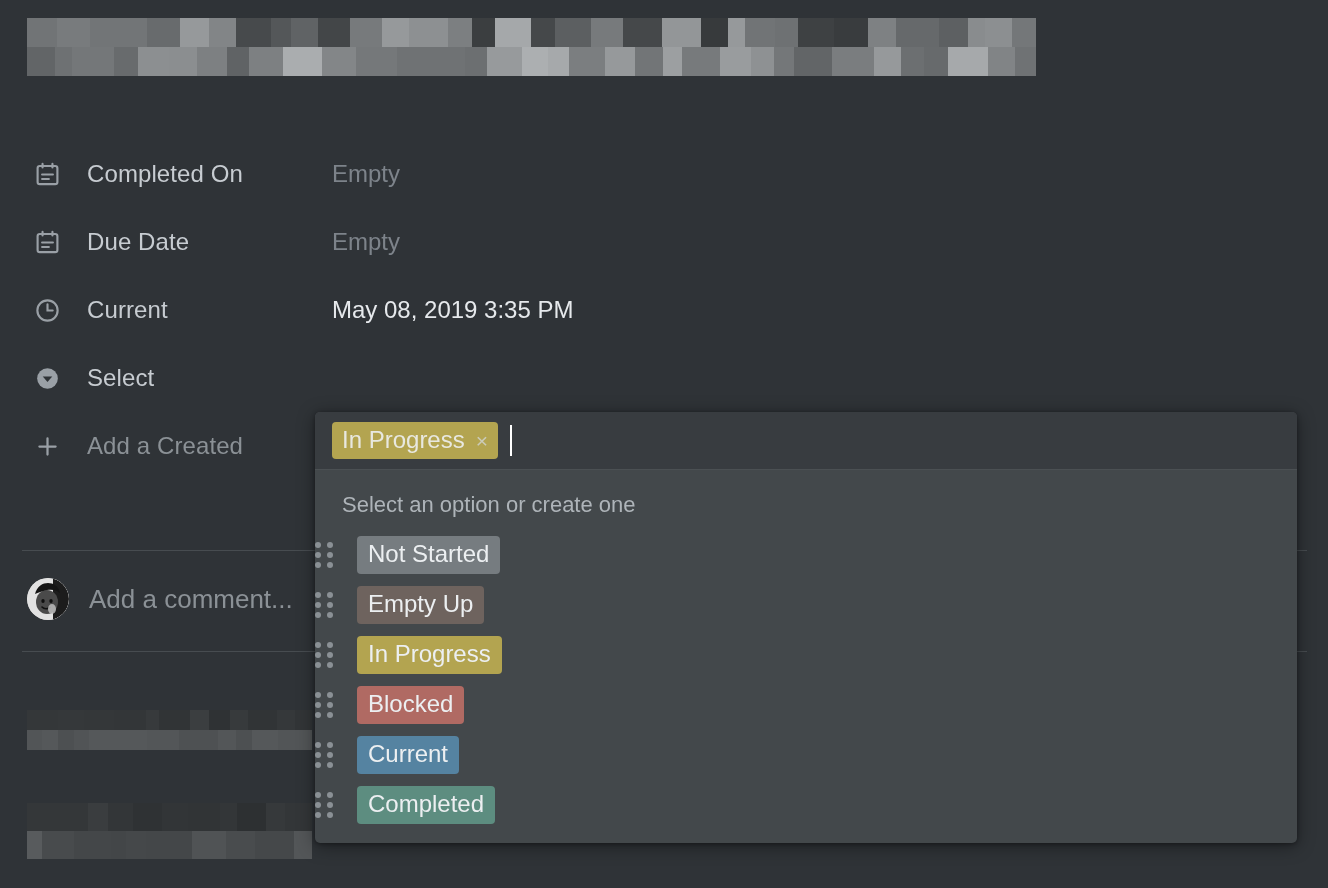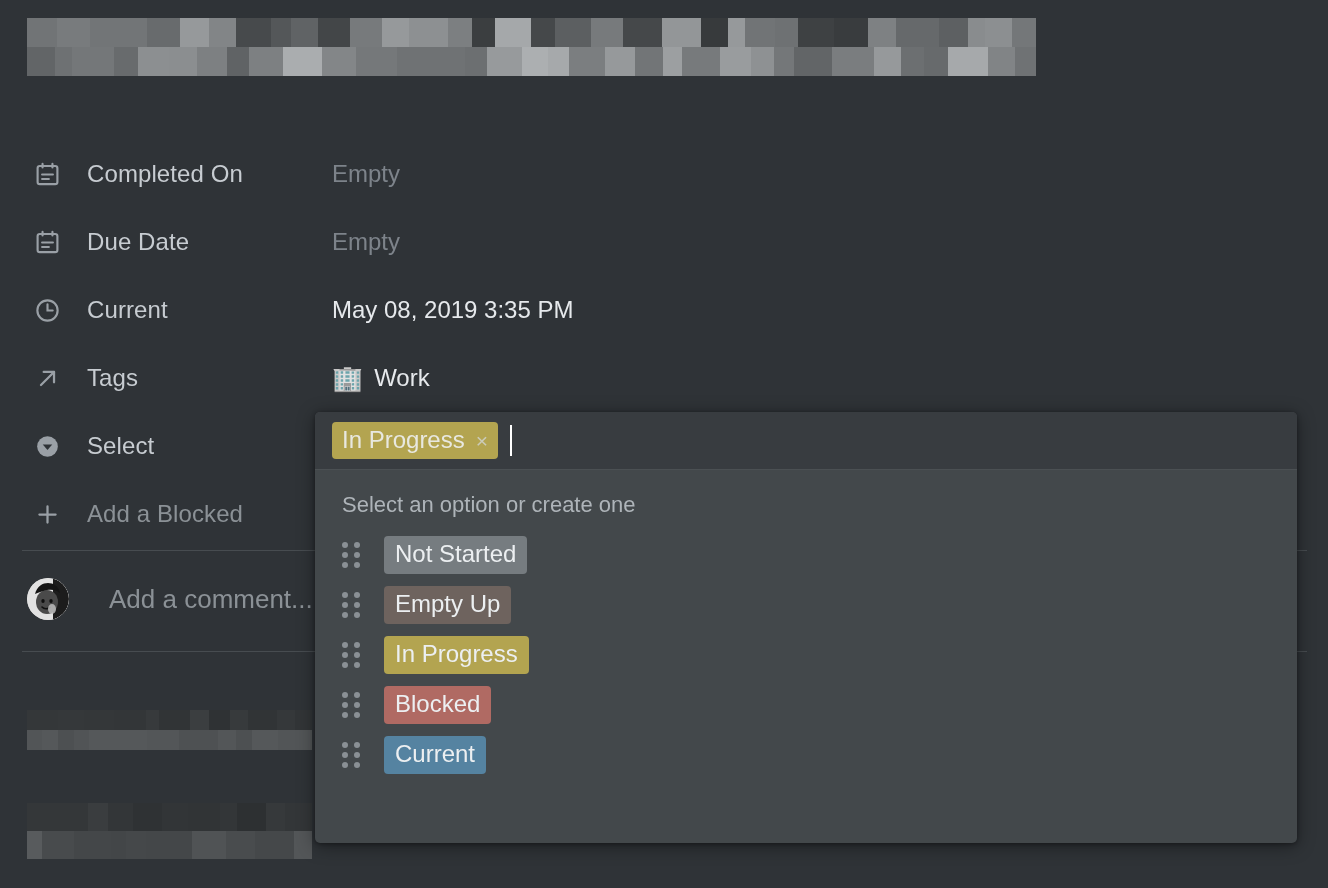--- a/index.html
+++ b/index.html
@@ -105,21 +105,21 @@
     width: 42px;
     height: 42px;
     border-radius: 50%;
     overflow: hidden;
     background: #d8d8d8;
     position: relative;
     flex: none;
   }
   .avatar svg { display: block; }
   .comment-placeholder {
-    margin-left: 40px;
+    margin-left: 20px;
     font-size: 26px;
     color: #8b9196;
     white-space: nowrap;
   }
 
   
   .redacted-block {
     position: absolute;
     overflow: hidden;
   }
@@ -172,21 +172,20 @@
     padding: 22px 0 0 27px;
   }
 
   .opt-list {
     margin-top: 12px;
   }
   .opt-row {
     height: 50px;
     display: flex;
     align-items: center;
-    padding-left: 27px;
   }
   .drag-handle {
     width: 18px;
     min-width: 18px;
     height: 26px;
     display: grid;
     grid-template-columns: 6px 6px;
     grid-template-rows: 6px 6px 6px;
     gap: 4px 6px;
     align-content: center;
@@ -316,51 +315,38 @@
     <span class="prop-icon">
       <svg width="27" height="27" viewBox="0 0 24 24" fill="none" stroke="currentColor" stroke-width="1.9" stroke-linecap="round">
         <circle cx="12" cy="12" r="9"></circle>
         <path d="M12 6.6V12h4.6"></path>
       </svg>
     </span>
     <span class="prop-label">Current</span>
     <span class="prop-value">May 08, 2019 3:35 PM</span>
   </div>
 
-  <div class="prop-row">
-    <span class="prop-icon">
-      <svg width="27" height="27" viewBox="0 0 24 24" fill="none" stroke="currentColor" stroke-width="2" stroke-linecap="round" stroke-linejoin="round">
-        <path d="M6.2 17.8L17.8 6.2"></path>
-        <path d="M8.6 6.2h9.2v9.2"></path>
-      </svg>
-    </span>
-    <span class="prop-label">Tags</span>
-    <span class="prop-value">
-      <span class="tag-emoji">🏢</span>
-      <span>Work</span>
-    </span>
-  </div>
 
   <div class="prop-row">
     <span class="prop-icon">
       <svg width="27" height="27" viewBox="0 0 24 24">
         <circle cx="12" cy="12" r="9.2" fill="currentColor"></circle>
         <path d="M7.8 10.2h8.4L12 15.2z" fill="#2f3337"></path>
       </svg>
     </span>
     <span class="prop-label">Select</span>
   </div>
 
   <div class="prop-row">
     <span class="prop-icon">
       <svg width="27" height="27" viewBox="0 0 24 24" fill="none" stroke="currentColor" stroke-width="2" stroke-linecap="round">
         <path d="M12 4.8v14.4M4.8 12h14.4"></path>
       </svg>
     </span>
-    <span class="prop-label muted">Add a Blocked</span>
+    <span class="prop-label muted">Add a Created</span>
   </div>
 
 </div>
 
 <div class="divider" style="top:550px; width:1285px;"></div>
 <div class="divider" style="top:651px; width:1285px;"></div>
 
 <div class="comment-row">
   <span class="avatar">
     <svg width="42" height="42" viewBox="0 0 42 42">
@@ -504,15 +490,26 @@
         <span class="drag-handle">
           <i></i>
           <i></i>
           <i></i>
           <i></i>
           <i></i>
           <i></i>
         </span>
         <span class="opt-chip" style="background: rgb(85, 131, 161);">Current</span>
       </div>
+      <div class="opt-row">
+        <span class="drag-handle">
+          <i></i>
+          <i></i>
+          <i></i>
+          <i></i>
+          <i></i>
+          <i></i>
+        </span>
+        <span class="opt-chip" style="background: rgb(93, 141, 128);">Completed</span>
+      </div>
     </div>
 
 </div>
 
 </body></html>

